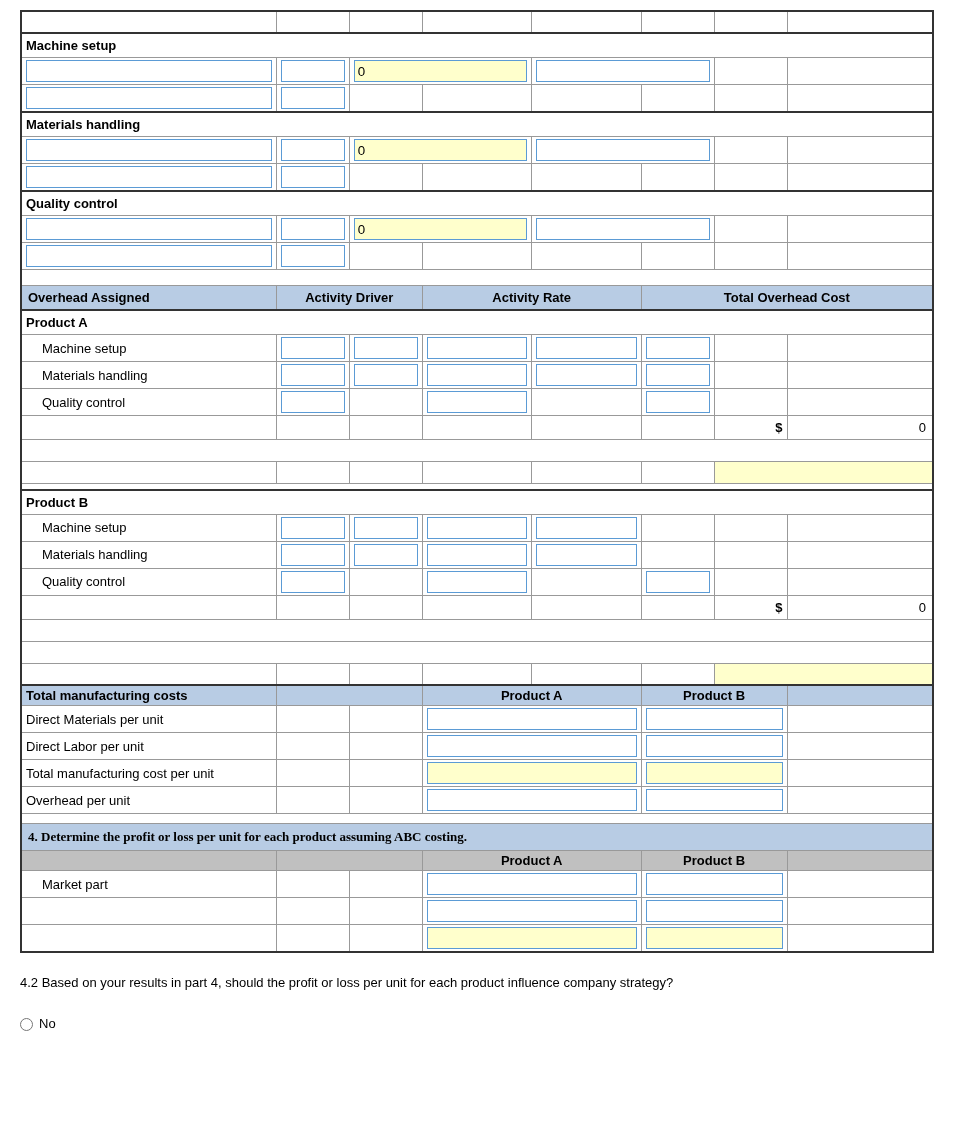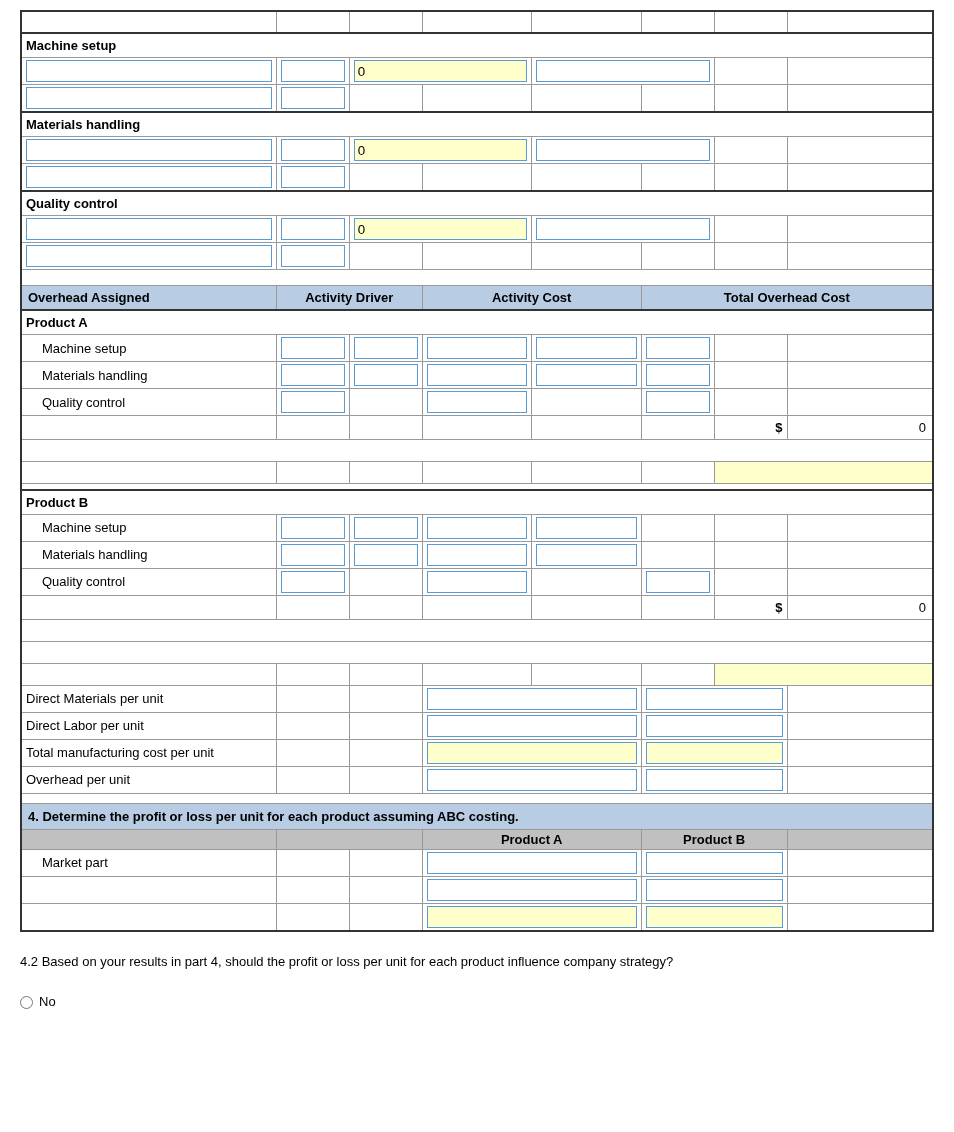--- a/index.html
+++ b/index.html
@@ -72,20 +72,21 @@
     .dollar-cell {
       text-align: right;
       font-weight: bold;
       white-space: nowrap;
     }
 
     .blue-section-header td {
       background: #b8cce4;
       font-weight: bold;
       padding: 5px 6px;
+      font-family: Liberation Serif, serif;
     }
 
     .gray-header th {
       background: #c0c0c0;
       text-align: center;
       font-weight: bold;
     }
 
     .empty-row td {
       height: 22px;
@@ -208,21 +209,21 @@
         <td></td>
   </tr>
 
   <tr style="height: 16px;">
     <td colspan="8" style="background:#fff; border:none;"></td>
   </tr>
 
   <tr class="header-row">
     <th class="left-align" rowspan="1">Overhead Assigned</th>
     <th colspan="2">Activity Driver</th>
-    <th colspan="2">Activity Cost</th>
+    <th colspan="2">Activity Rate</th>
     <th colspan="3">
       <span style="display:inline-block; text-align:center;">Total Overhead Cost</span>
     </th>
   </tr>
 
   <tr class="section-header">
     <td colspan="8"><span>Product A</span></td>
   </tr>
   <tr class="subrow">
     <td class="indent">Machine setup</td>
@@ -333,20 +334,31 @@
   <tr>
     <td></td>
         <td></td>
         <td></td>
         <td></td>
         <td></td>
         <td></td>
     <td colspan="2" class="yellow-full"></td>
   </tr>
 
+  <tr>
+    <td class="bold-text" style="font-weight:bold; border-top: 2px solid #333; background:#b8cce4;">Total manufacturing costs</td>
+    <td colspan="2" style="background:#b8cce4; border-top:2px solid #333;"></td>
+    <td colspan="2" style="background:#b8cce4; text-align:center; font-weight:bold; border-top:2px solid #333;">
+      <span>Product A</span>
+    </td>
+    <td colspan="2" style="background:#b8cce4; text-align:center; font-weight:bold; border-top:2px solid #333;">
+      <span>Product B</span>
+    </td>
+    <td style="background:#b8cce4; border-top:2px solid #333;"></td>
+  </tr>
 
   <tr class="subrow">
     <td>Direct Materials per unit</td>
     <td></td>
         <td></td>
     <td colspan="2"><input class="blue-input" type="text" style=""></td>
     <td colspan="2"><input class="blue-input" type="text" style=""></td>
     <td></td>
   </tr>
   <tr class="subrow">

